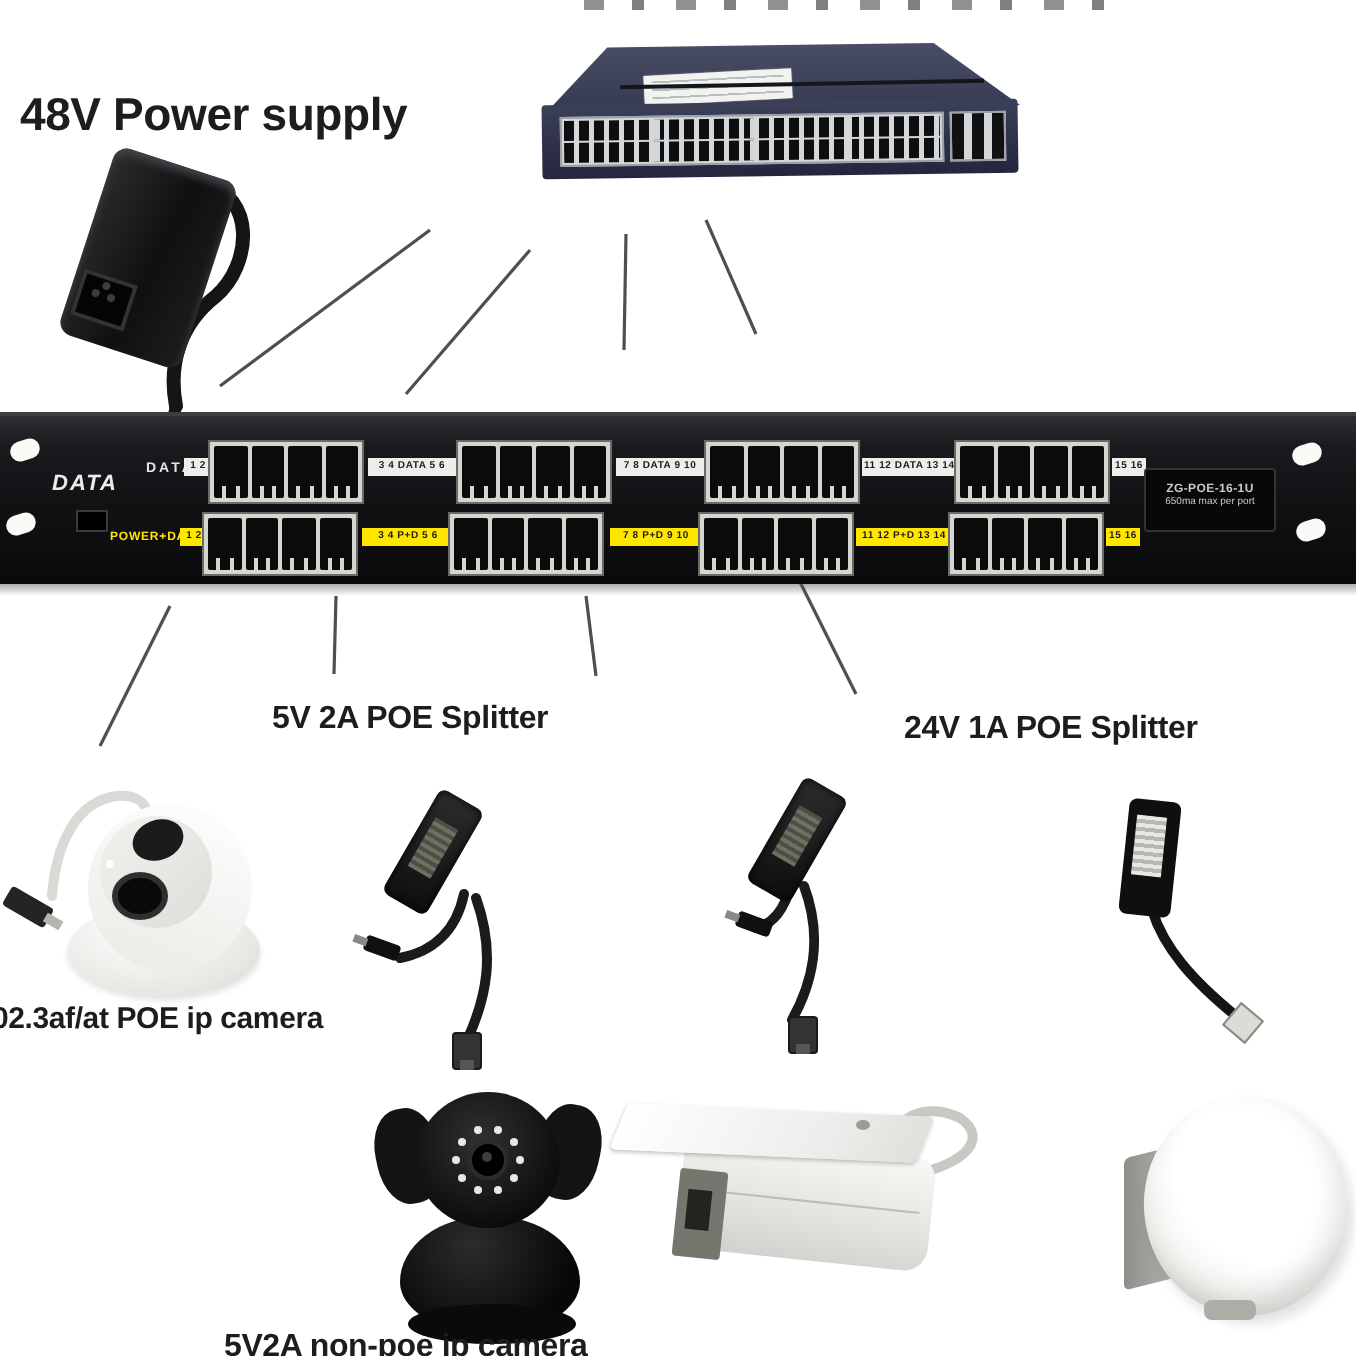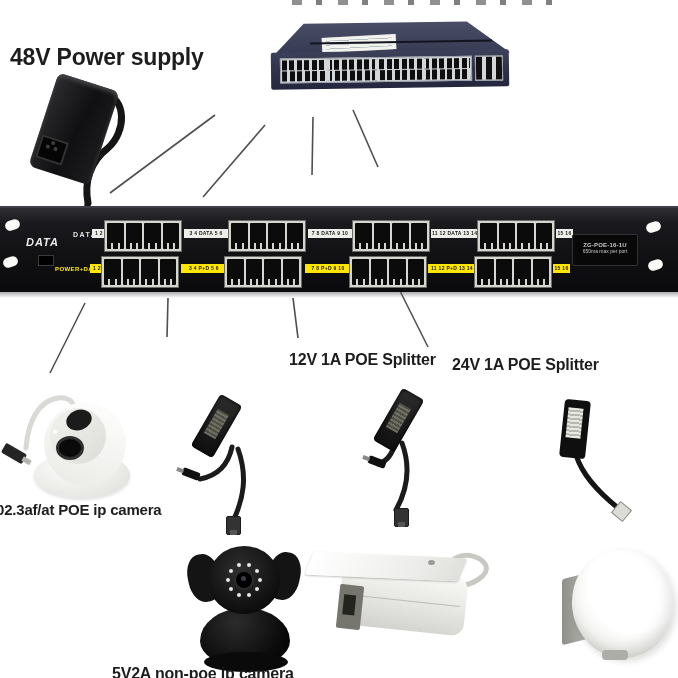--- a/index.html
+++ b/index.html
@@ -328,18 +328,18 @@
     <div class="bscrew"></div>
   </div>
 
   <div class="abs disc">
     <div class="bracket"></div>
     <div class="discbody"></div>
     <div class="discfoot"></div>
   </div>
 
   <div class="lbl lbl-psu">48V Power supply</div>
-  <div class="lbl lbl-s12">12V 1A POE Splitter</div>
+  <div class="lbl lbl-s5">5V 2A POE Splitter</div>
   <div class="lbl lbl-c24">24V 1A POE Splitter</div>
   <div class="lbl lbl-poecam">02.3af/at POE ip camera</div>
   <div class="lbl lbl-5v">5V2A non-poe ip camera</div>
 
 </div>
 
 </body></html>

